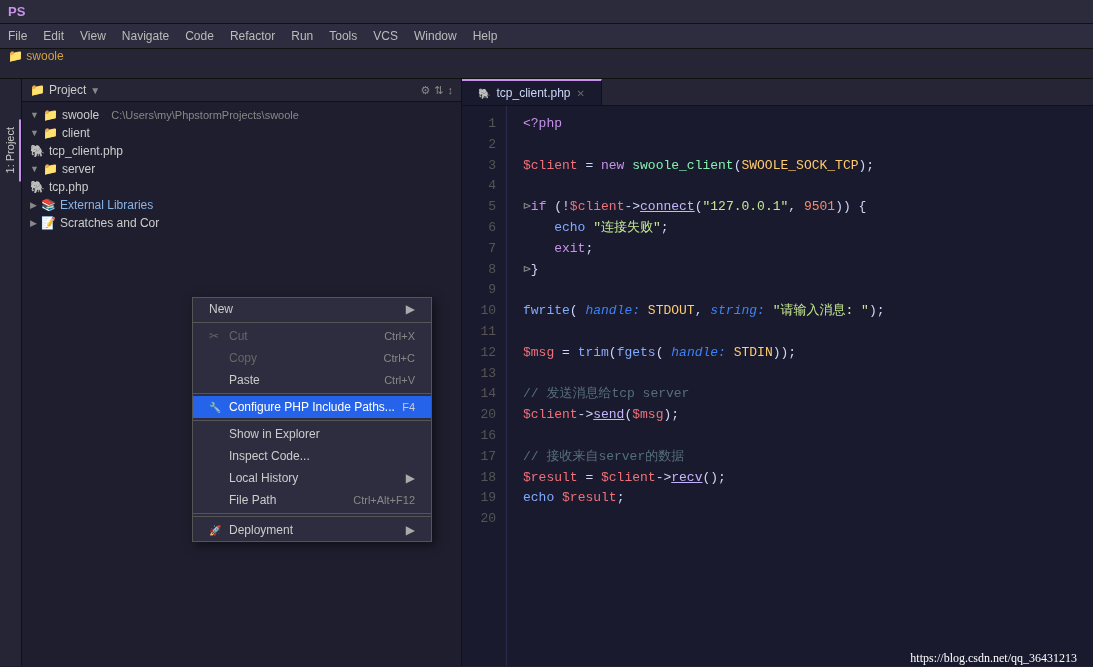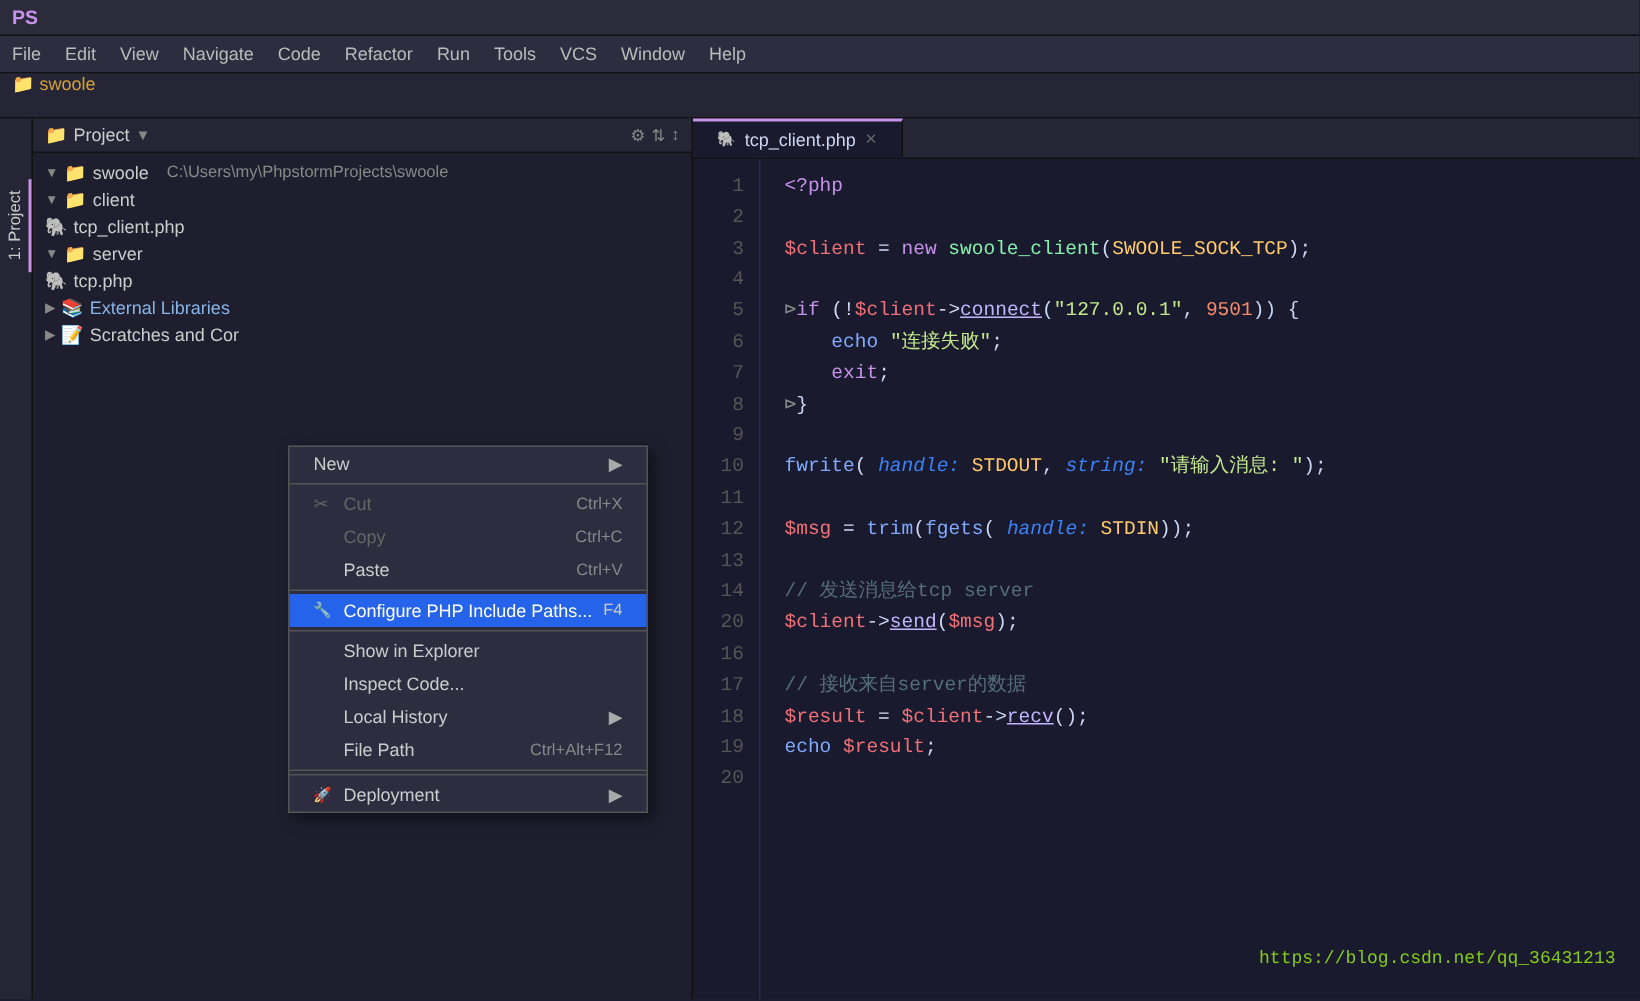--- a/index.html
+++ b/index.html
@@ -77,21 +77,21 @@
     .param-hint { color: #3b82f6; font-style: italic; }
     .method { color: #c4b5fd; text-decoration: underline; }
 
     
     #side-tab { width: 22px; background: #252535; border-right: 1px solid #111; display: flex; flex-direction: column; align-items: center; padding-top: 40px; }
     #side-tab .stab { writing-mode: vertical-rl; text-orientation: mixed; transform: rotate(180deg); font-size: 11px; color: #888; padding: 8px 3px; cursor: pointer; border-left: 2px solid transparent; }
     #side-tab .stab.active { color: #ccc; border-left: 2px solid #c792ea; }
     .line-fold { color: #888; }
 
     
-    #watermark { position: absolute; bottom: 20px; right: 16px; color: #84cc16; font-size: 12px; font-family: Liberation Mono, monospace; }
+    #watermark { position: absolute; bottom: 0; right: 16px; color: #ffffff; font-size: 12px; font-family: Liberation Serif, serif; }
   </style>
 </head>
 <body>
 
 <div id="titlebar">
   <span class="ps-icon">PS</span>
 </div>
 
 <div id="menubar">
     <span>File</span>

